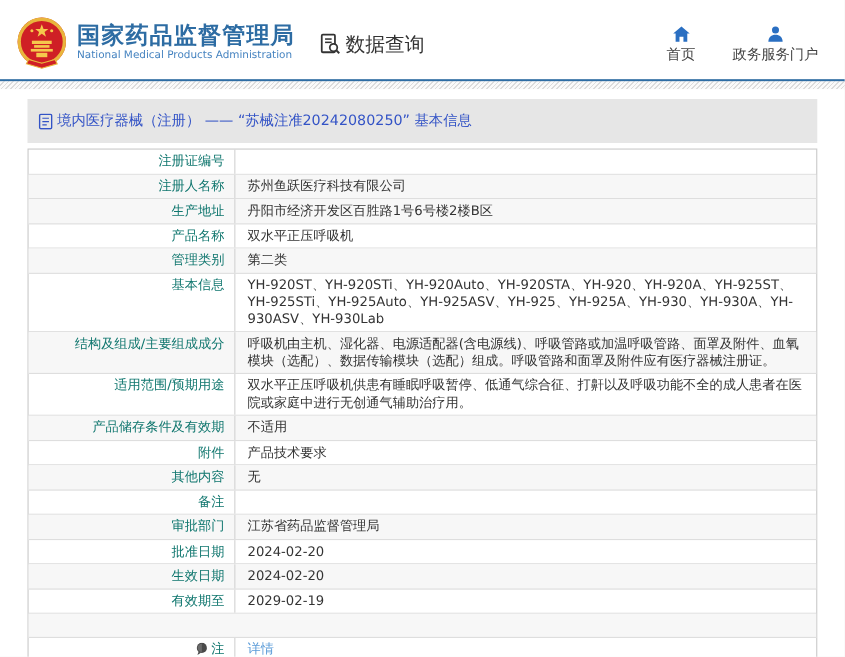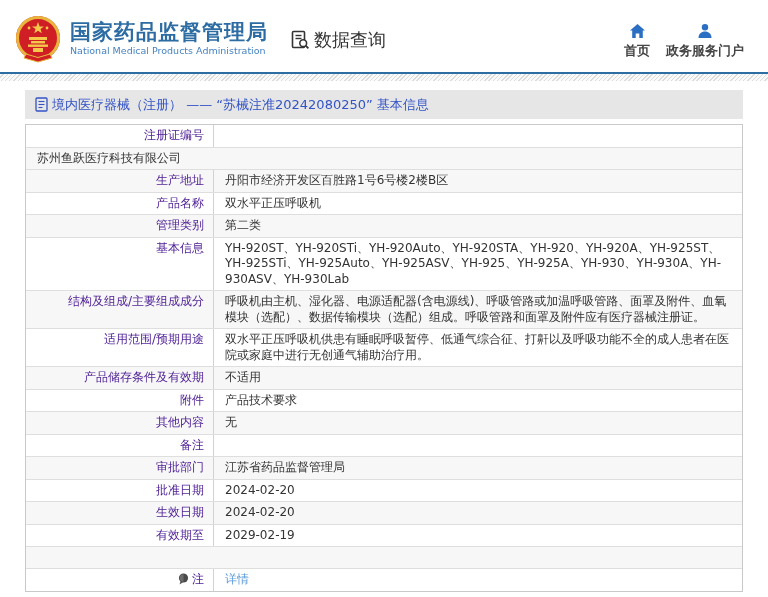--- a/index.html
+++ b/index.html
@@ -22,50 +22,50 @@
     font-size:21px; font-weight:bold; color:#2d6ca3; letter-spacing:1px;
     line-height:24px;
   }
   .agency-en { font-size:9.5px; color:#4583c0; line-height:13px; }
   .data-query {
     display:flex; align-items:center; margin-left:22px; margin-top:2px;
     font-size:18px; color:#333; cursor:pointer;
   }
   .data-query svg { margin-right:4px; }
   .header-spacer { flex:1; }
-  .top-nav { display:flex; gap:16px; padding-top:6px;font-weight:bold; }
+  .top-nav { display:flex; gap:34px; padding-top:6px; }
   .nav-item {
     display:flex; flex-direction:column; align-items:center;
     font-size:13px; color:#444; cursor:pointer; line-height:18px;
   }
   .nav-item svg { margin-bottom:3px; }
   
   .blue-line { height:2px; background:#2e6da4; }
   .hatch-strip {
     height:7px;
     background:repeating-linear-gradient(135deg,#fafafa 0 2px,#dcdcdc 2px 3px);
   }
   
   .main-area { background:#ffffff; padding:9px 0 8px 0; min-height:508px; }
   .title-bar {
-    margin:0 25px; height:29px; background:#e6e6e6;
+    margin:0 25px; height:40px; background:#e6e6e6;
     display:flex; align-items:center; padding:0 10px;
     font-size:13px; color:#3353c6;
   }
   .title-bar svg { margin-right:4px; flex:0 0 auto; }
   .info-table {
     margin:5px 25px 0 25px;
     border:1px solid #c9c9c9; background:#fff;
     font-size:12px;
   }
   .t-row { display:flex; border-bottom:1px solid #dedede; }
   .t-row:last-child { border-bottom:none; }
   .t-row.alt { background:#f7f7f7; }
   .t-label {
-    flex:0 0 188px; text-align:right; color:#4c1d95;
+    flex:0 0 188px; text-align:right; color:#0f766e;
     padding:3px 9px; line-height:15.5px;
     border-right:1px solid #d2d2d2;
     display:flex; justify-content:flex-end; align-items:flex-start; gap:3px;
   }
   .t-value { flex:1; padding:3px 11px; line-height:15.5px; color:#333; min-height:21px; }
   .detail-link { color:#5a9bd8; text-decoration:none; cursor:pointer; }
   .note-ic { display:inline-block; margin-top:1px; }
   .note-ic svg { display:block; }
 </style>
 </head>
@@ -133,20 +133,21 @@
       <line x1="3.5" y1="10.5" x2="7.5" y2="10.5" stroke="#3353c6" stroke-width="1.1"></line>
     </svg>
     <span>境内医疗器械（注册） —— “苏械注准20242080250” 基本信息</span>
   </div>
 
   <div class="info-table">
       <div class="t-row">
         <div class="t-label">注册证编号</div>
       </div>
       <div class="t-row alt">
+        <div class="t-label">注册人名称</div>
         <div class="t-value">苏州鱼跃医疗科技有限公司</div>
       </div>
       <div class="t-row alt">
         <div class="t-label">生产地址</div>
         <div class="t-value">丹阳市经济开发区百胜路1号6号楼2楼B区</div>
       </div>
       <div class="t-row">
         <div class="t-label">产品名称</div>
         <div class="t-value">双水平正压呼吸机</div>
       </div>

